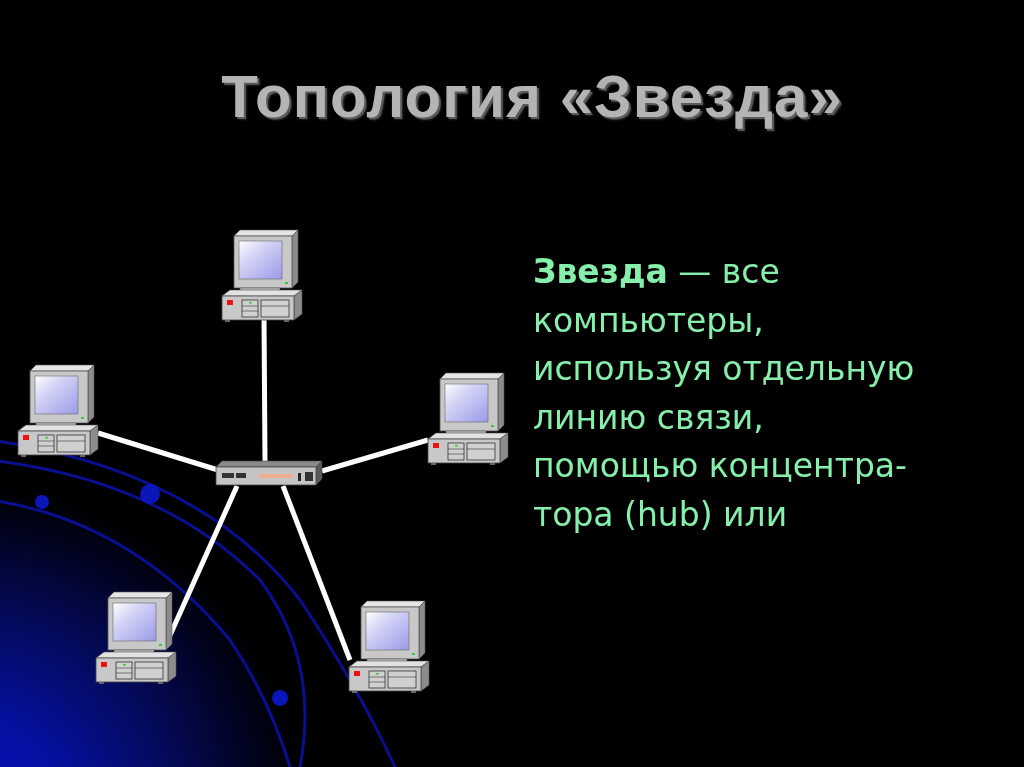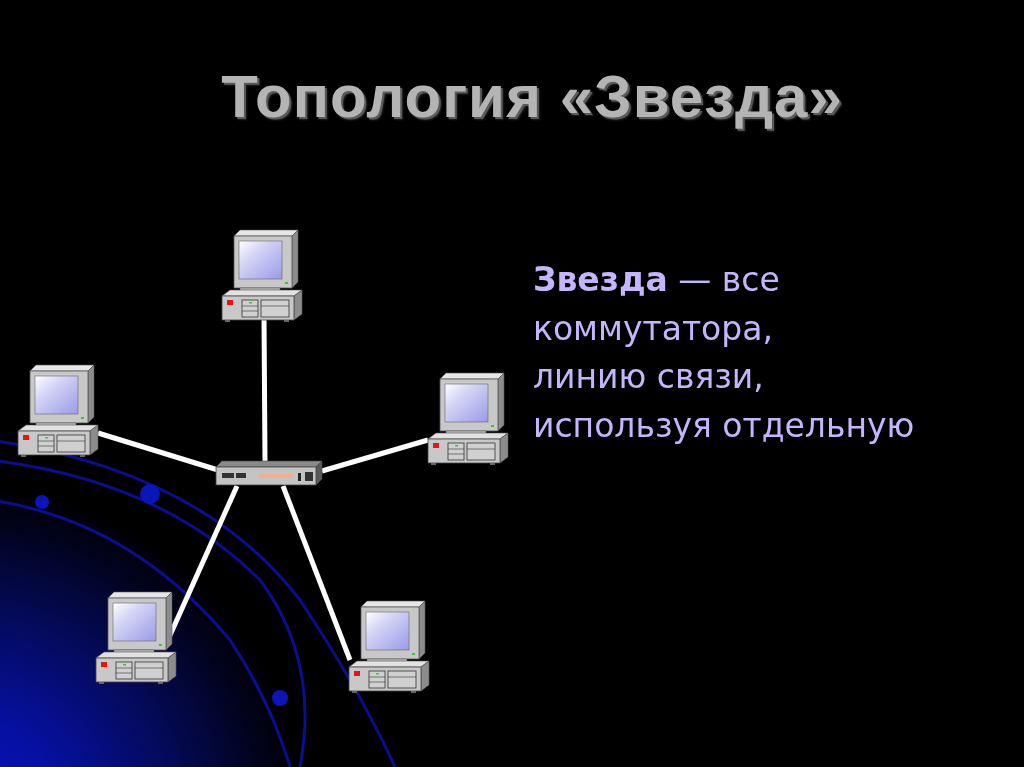--- a/index.html
+++ b/index.html
@@ -16,22 +16,22 @@
     .title {
       position: absolute; left: 0; top: 62px; width: 1024px; text-align: center;
       font-family: "Liberation Sans", sans-serif; font-weight: bold;
       font-size: 60px; letter-spacing: 1px;
       color: #b4b4b4;
       text-shadow: 2px 2px 0 #5a5a5a, 3px 3px 2px #222;
       transform: scaleX(1.0);
       padding-left: 20px;
     }
     .body-text {
-      position: absolute; left: 533px; top: 256px; width: 480px;
-      color: #c4b5fd; font-family: "DejaVu Sans", sans-serif;
+      position: absolute; left: 533px; top: 248px; width: 480px;
+      color: #86efac; font-family: "DejaVu Sans", sans-serif;
       font-size: 33px; line-height: 48.5px;
     }
     .body-text .line { display: block; white-space: nowrap; }
     .body-text b { font-weight: bold; }
     .diagram { position: absolute; left: 0; top: 0; }
   </style>
 </head>
 <body>
 
 <div class="bg-glow"></div>
@@ -103,16 +103,18 @@
 
   <use href="#pc" x="222" y="236"></use>
   <use href="#pc" x="18" y="371"></use>
   <use href="#pc" x="428" y="379"></use>
   <use href="#pc" x="96" y="598"></use>
   <use href="#pc" x="349" y="607"></use>
 </svg>
 
 <div class="body-text">
   <span class="line"><b>Звезда</b><span> — все</span></span>
-  <span class="line">коммутатора,</span>
+  <span class="line">компьютеры,</span>
+  <span class="line">используя отдельную</span>
   <span class="line">линию связи,</span>
-  <span class="line">используя отдельную</span>
+  <span class="line">помощью концентра-</span>
+  <span class="line">тора (hub) или</span>
 </div>
 
 </body></html>

